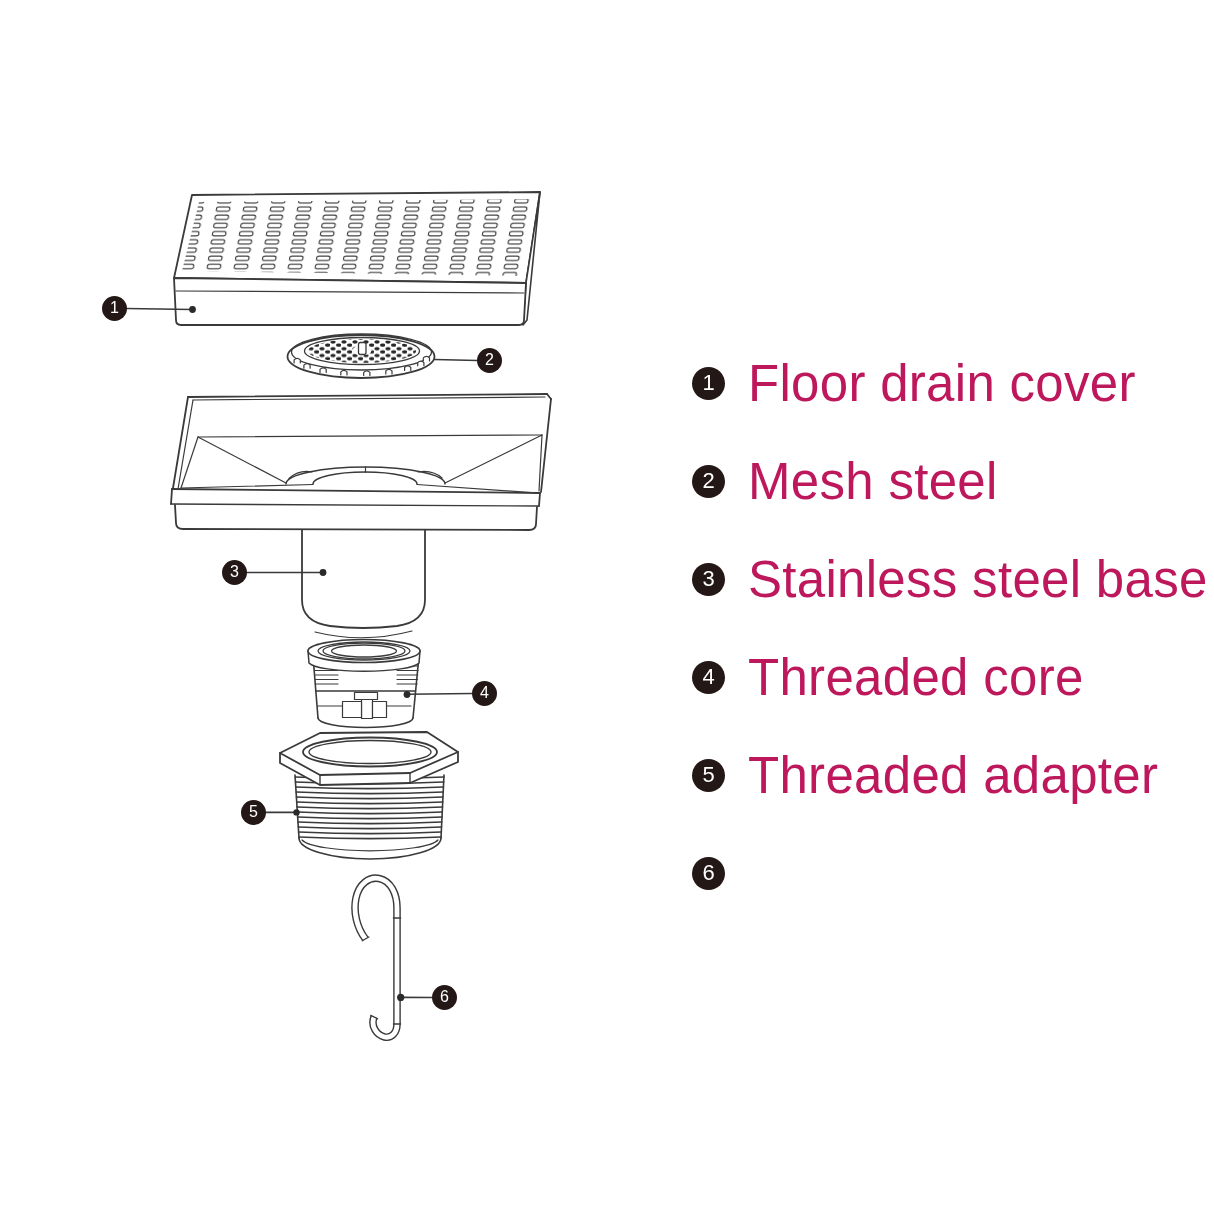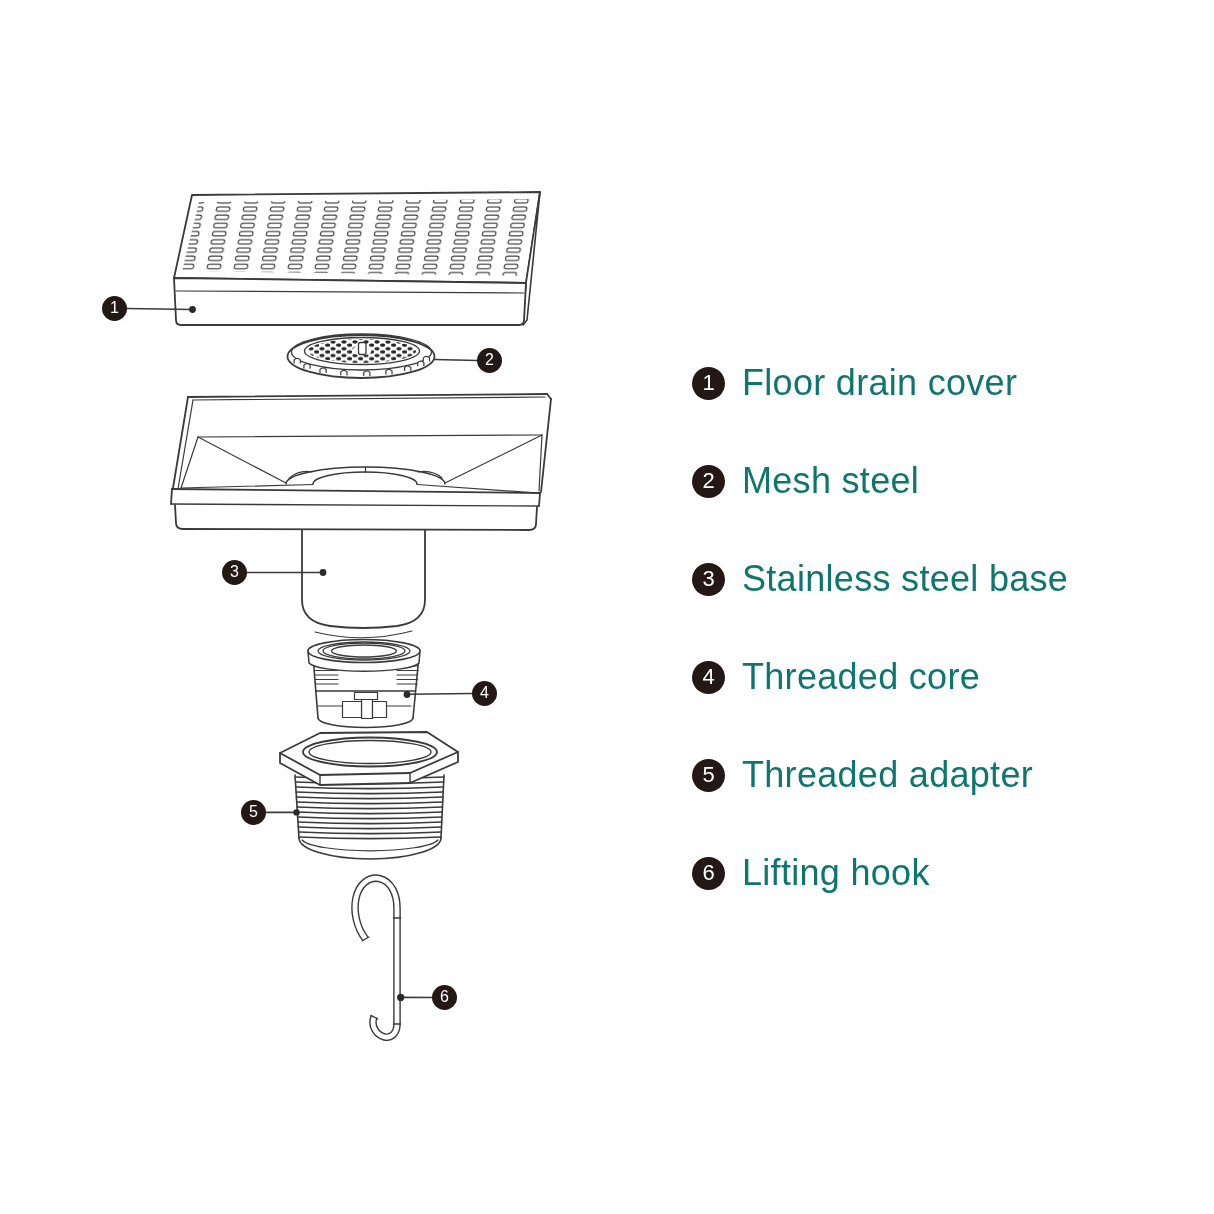--- a/index.html
+++ b/index.html
@@ -21,22 +21,22 @@
   .legend{position:absolute;left:692px;top:334px;}
   .legend-item{height:98px;display:flex;align-items:center;}
   .legend-badge{
     flex:0 0 auto;
     width:33px;height:33px;border-radius:50%;
     background:#231815;color:#ffffff;
     display:flex;align-items:center;justify-content:center;
     font-size:22px;line-height:1;padding-bottom:1px;box-sizing:border-box;
   }
   .legend-label{
-    margin-left:17px;
-    font-size:36px;color:#0f766e;letter-spacing:0.3px;white-space:nowrap;
+    margin-left:23px;
+    font-size:51px;color:#be185d;letter-spacing:0.3px;white-space:nowrap;
   }
 </style>
 </head>
 <body>
 
 <div id="stage">
 
   <svg id="drawing" width="1214" height="1214" viewBox="0 0 1214 1214" fill="none" stroke-linecap="round" stroke-linejoin="round">
     <defs>
       <pattern id="coverSlots" width="27" height="8.2" patternUnits="userSpaceOnUse" patternTransform="skewX(-9)">
@@ -225,17 +225,16 @@
     <div class="legend-item">
       <span class="legend-badge">4</span>
       <span class="legend-label">Threaded core</span>
     </div>
     <div class="legend-item">
       <span class="legend-badge">5</span>
       <span class="legend-label">Threaded adapter</span>
     </div>
     <div class="legend-item">
       <span class="legend-badge">6</span>
-      <span class="legend-label">Lifting hook</span>
     </div>
   </div>
 
 </div>
 
 </body></html>

